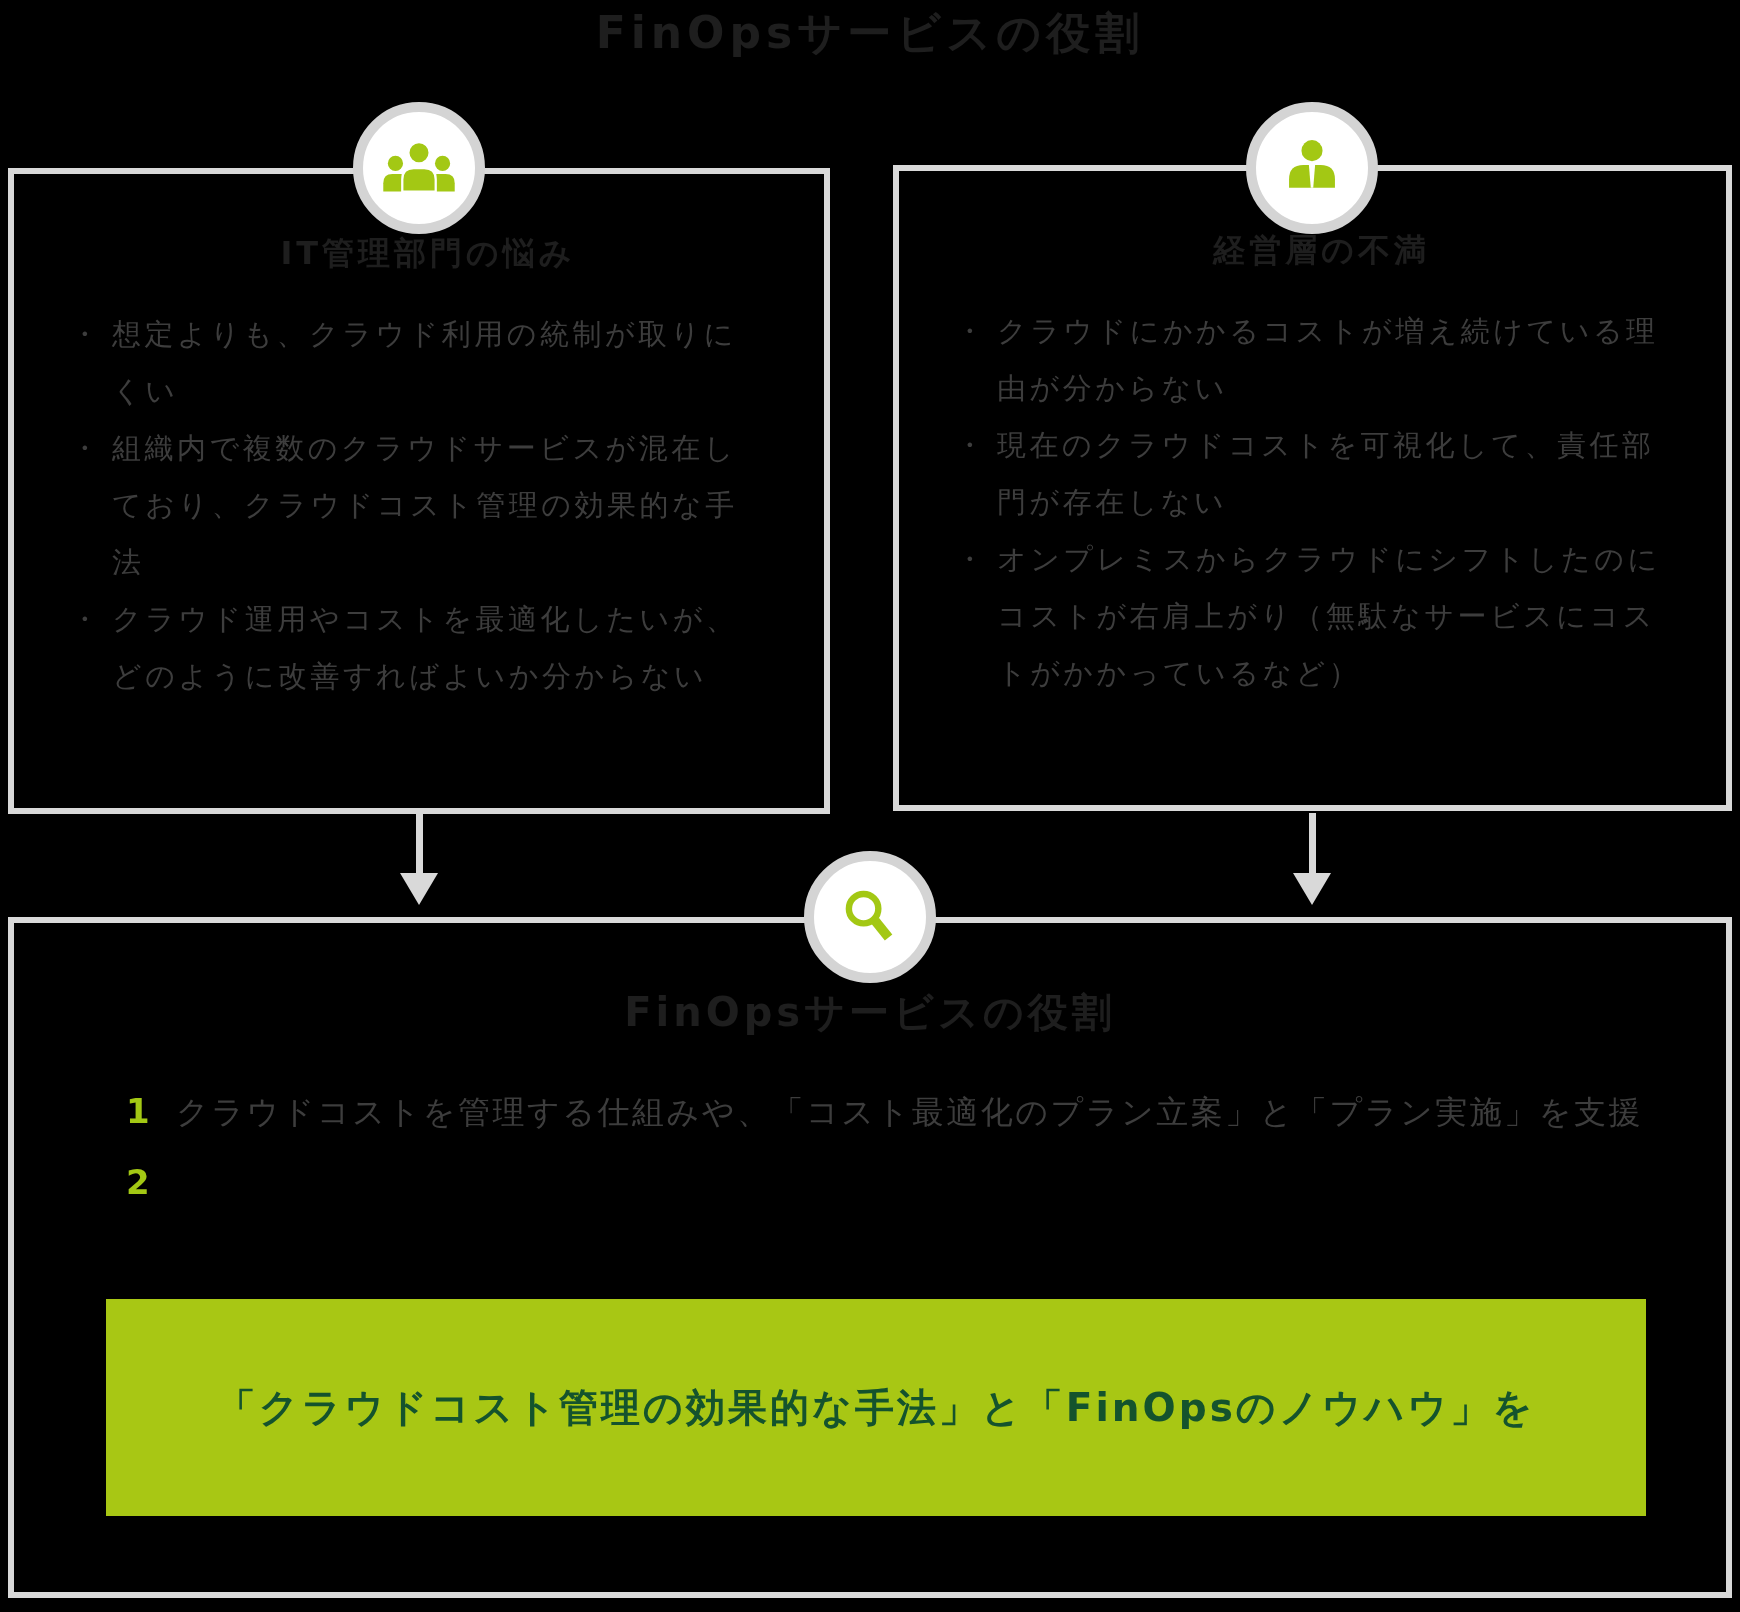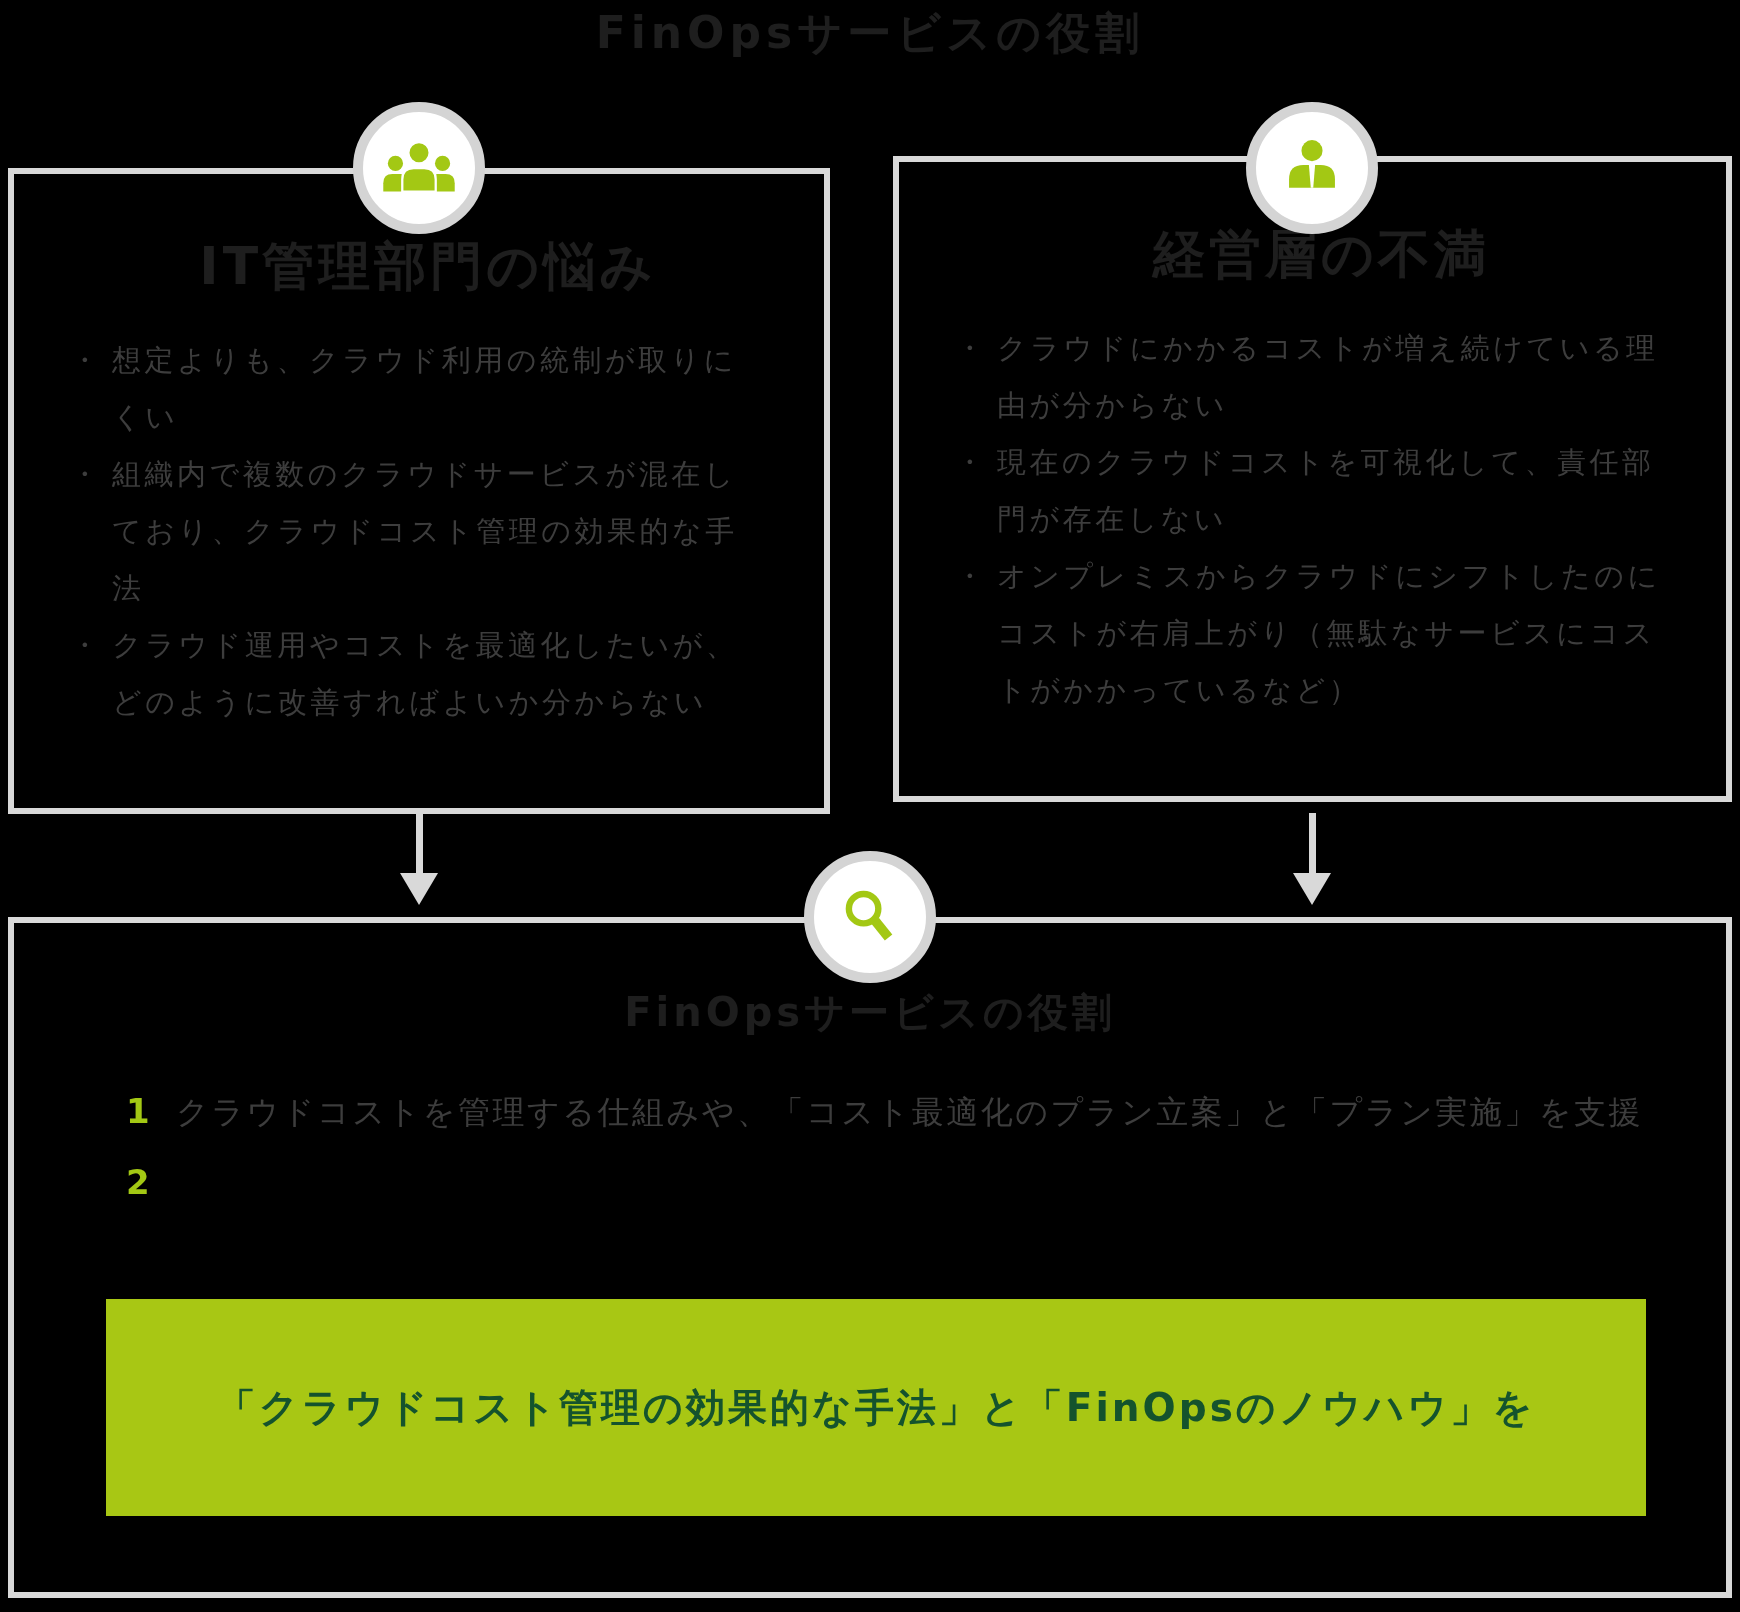--- a/index.html
+++ b/index.html
@@ -15,41 +15,41 @@
     text-align:center;
     font-size:44px; font-weight:bold; color:#1e1e1e;
     letter-spacing:5px;
   }
   .panel {
     position:absolute;
     border:6px solid #d9d9d9;
     box-sizing:border-box;
   }
   .panel-left  { left:8px;   top:168px; width:822px;  height:646px; }
-  .panel-right { left:893px; top:156px; width:839px;  height:646px; }
+  .panel-right { left:893px; top:165px; width:839px;  height:646px; }
   .panel-bottom{ left:8px;   top:917px; width:1724px; height:681px; }
 
   .badge {
     position:absolute;
     width:132px; height:132px;
     border-radius:50%;
     background:#ffffff;
     border:10px solid #d4d4d4;
     box-sizing:border-box;
     display:flex; align-items:center; justify-content:center;
     z-index:5;
   }
   .badge-left   { left:353px;  top:102px; }
   .badge-right  { left:1246px; top:102px; }
   .badge-bottom { left:804px;  top:851px; }
 
   .panel-title {
     margin:58px 0 0 18px;
     text-align:center;
-    font-size:52px; font-weight:bold;
+    font-size:32px; font-weight:bold;
     color:#1e1e1e;
     letter-spacing:4px;
   }
   .bullets {
     list-style:none;
     margin:30px 0 0 0;
     padding:0 56px;
   }
   .bullets li {
     display:flex;

